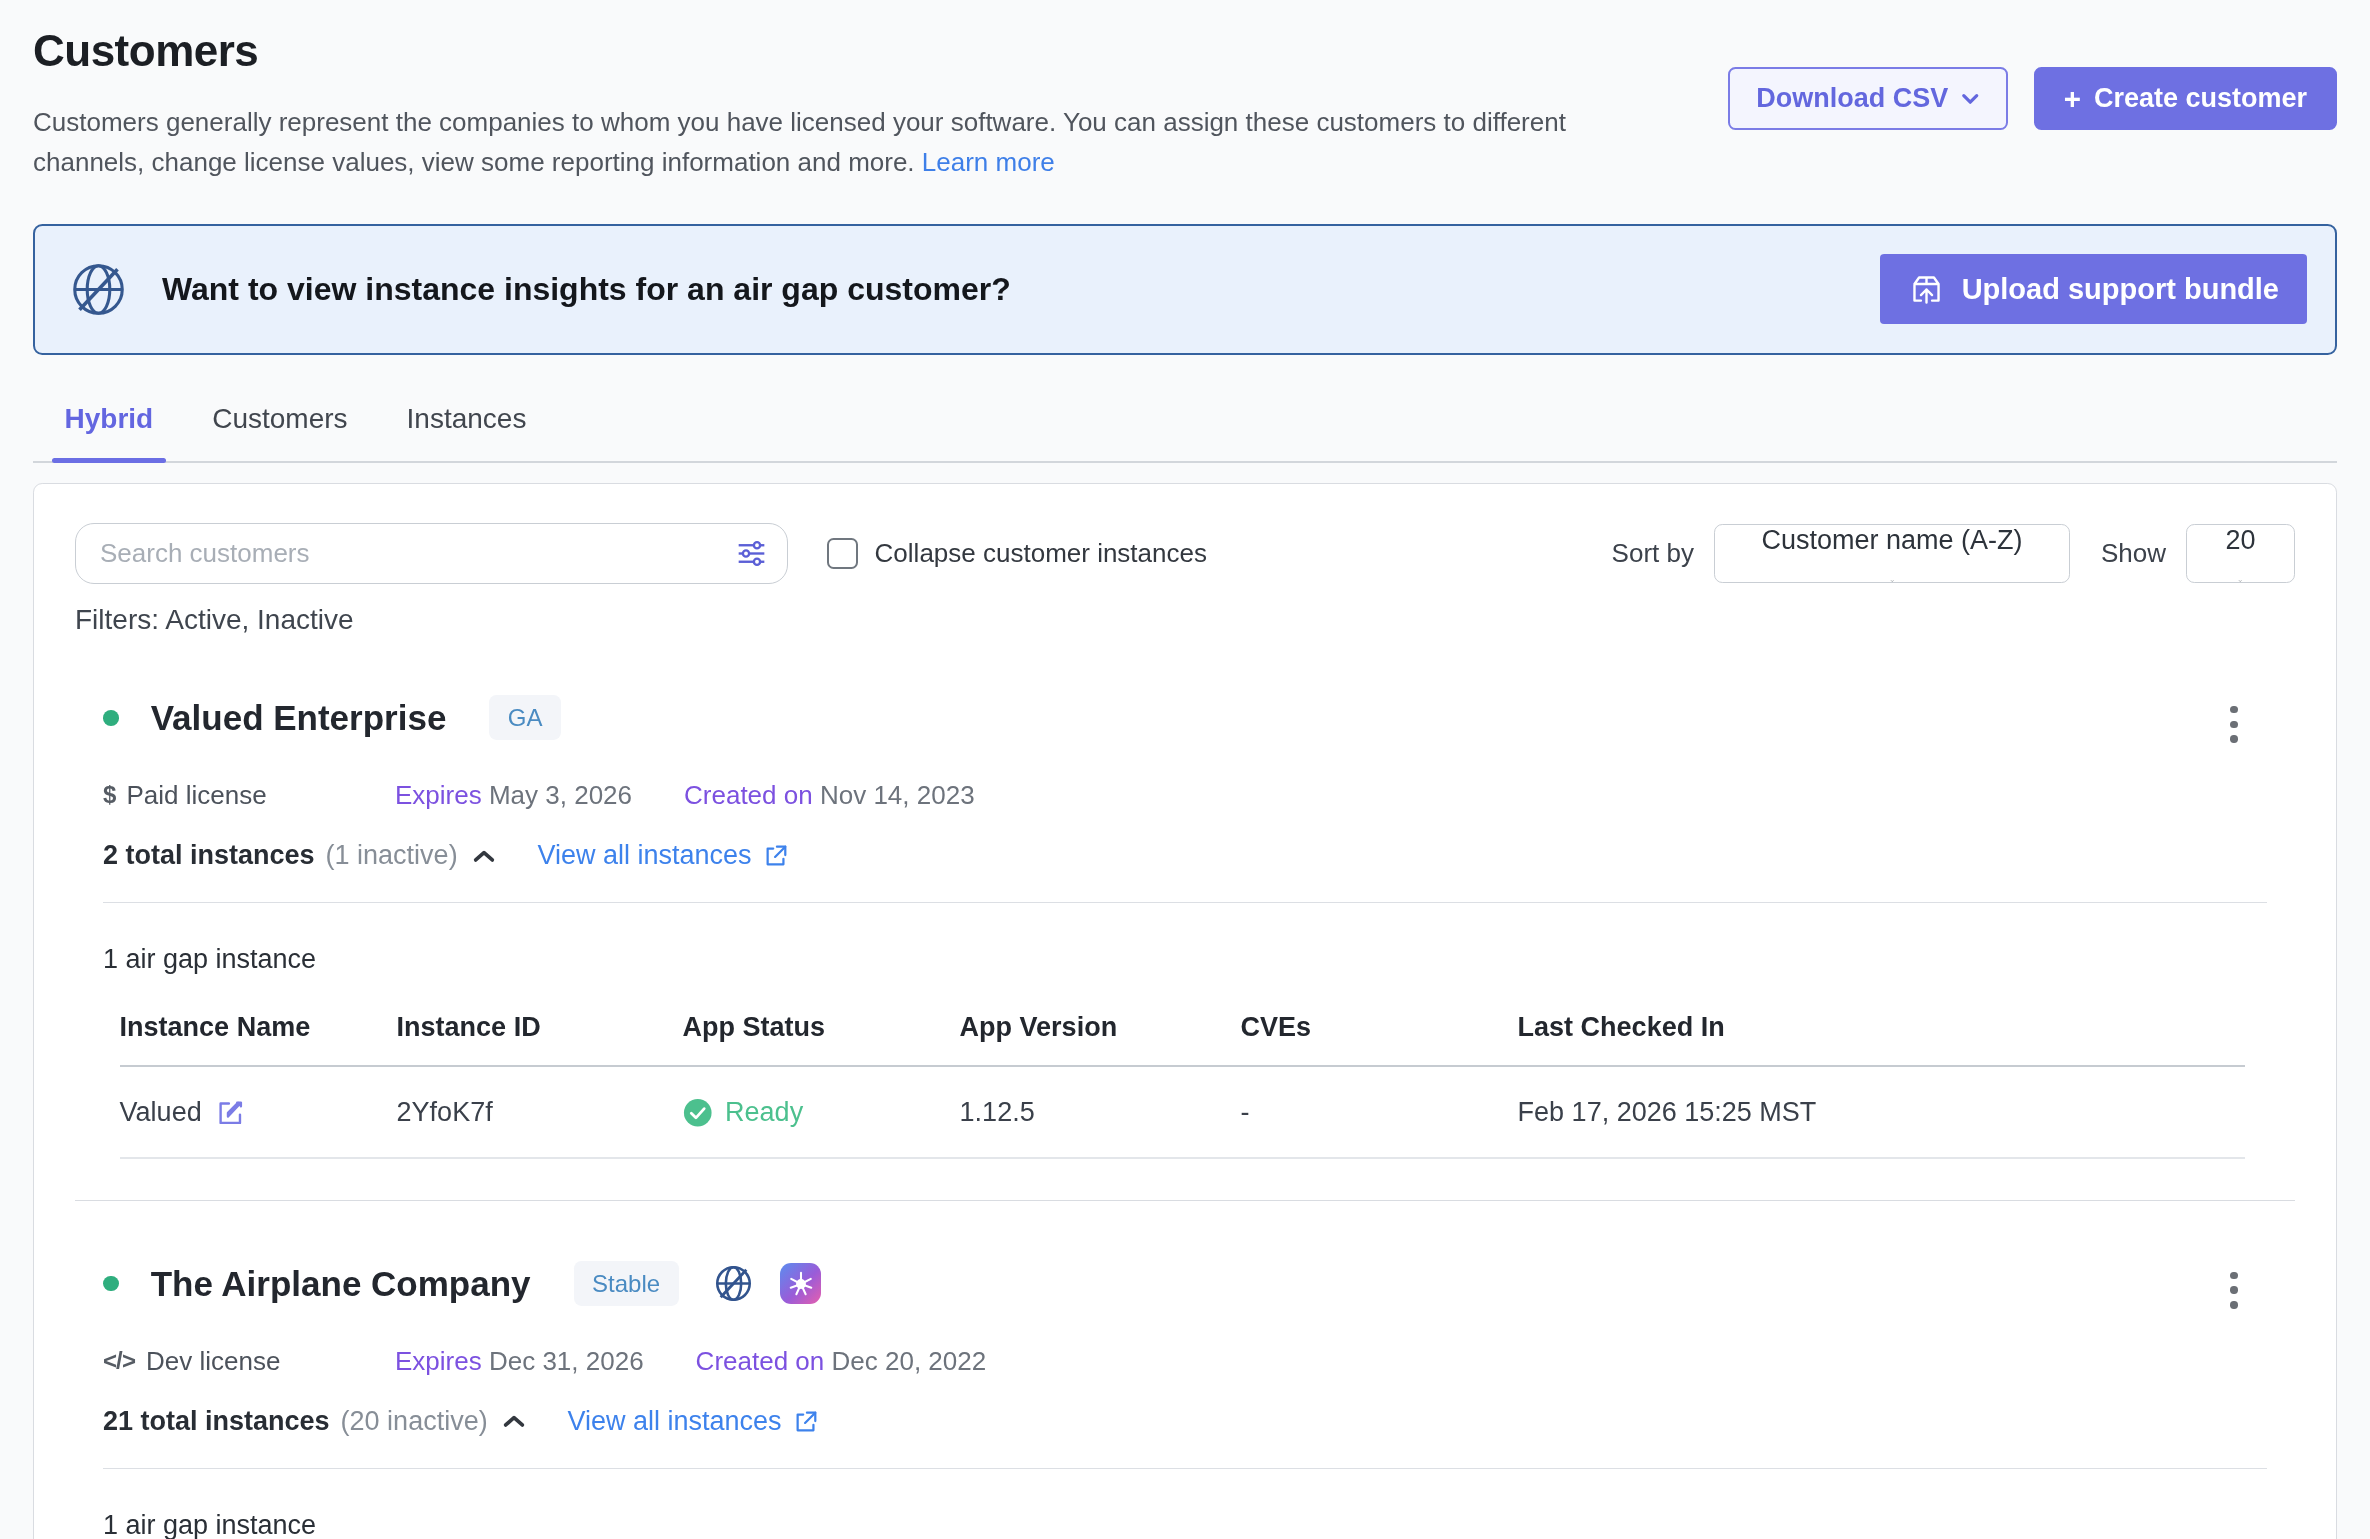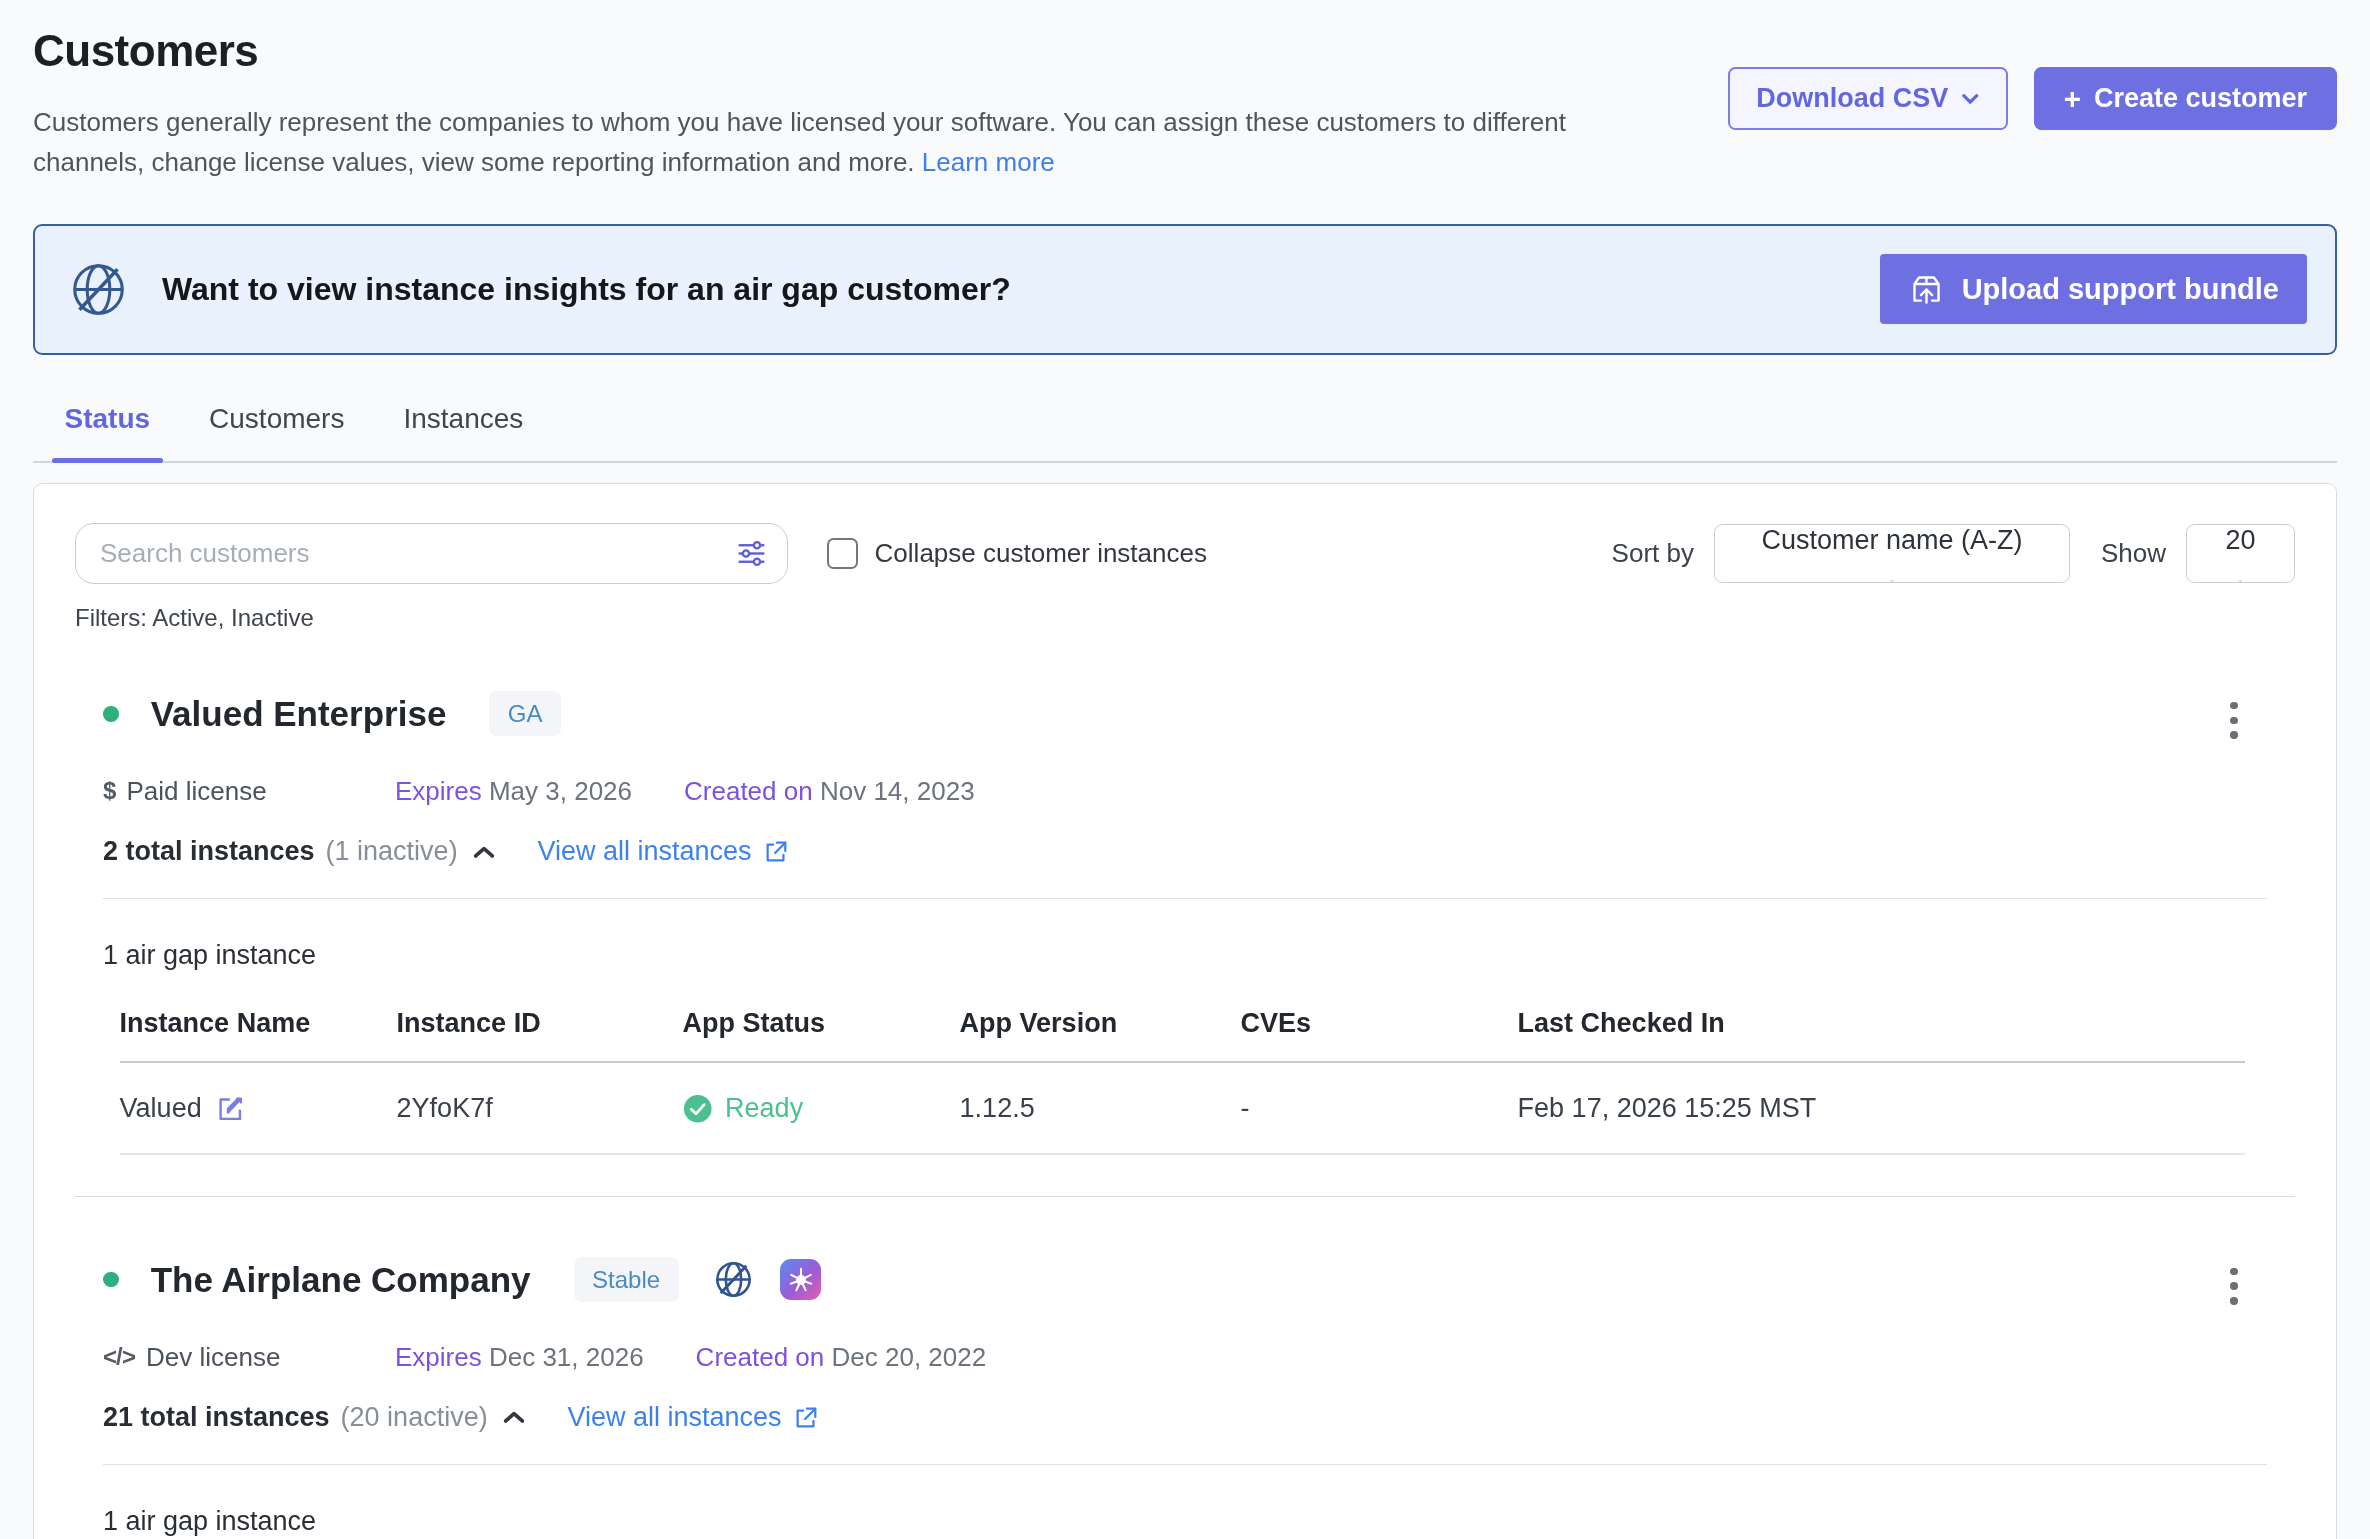--- a/index.html
+++ b/index.html
@@ -56,21 +56,21 @@
   .sliders { position:absolute; right:20px; top:14px; width:33px; height:33px; }
   .checkbox-row { display:flex; align-items:center; gap:16.6px; margin-left:39px; cursor:pointer; }
   .cbox { width:31px; height:31px; border:2.3px solid #70777f; border-radius:6.5px; background:#fff; }
   .cb-label { font-size:26px; color:#33383f; }
   .toolbar-spacer { flex:1; }
   .sortlab { font-size:26px; color:#3c424b; margin-right:20px; }
   .selbox { height:59px; border:1.8px solid #c9ced4; border-radius:8.3px; background:#fff; display:flex; align-items:center; padding:0 22px; font-size:27px; color:#2d333b; gap:24px; cursor:pointer;flex-direction:column; }
   .selbox .chev polyline { stroke:#565c64; }
   .sel-sort { width:356px; justify-content:space-between; margin-right:31px; }
   .sel-show { width:109px; justify-content:space-between; }
-  .filters { margin-top:20px; font-size:24px; color:#3f454e; }
+  .filters { margin-top:20px; font-size:28px; color:#3f454e; }
 
   
   .customer { padding:0 28px; }
   .cust-head { display:flex; align-items:center; margin-top:48px;gap:12px; }
   .dot { width:15.7px; height:15.7px; border-radius:50%; background:#2fae7e; flex:none; }
   .cust-name { font-size:35px; font-weight:700; color:#23272e; margin-left:20px; }
   .badge { margin-left:31px; background:#f3f5f9; border-radius:7.4px; padding:8.3px 18.5px; font-size:24px; color:#4a8bc2; }
   .mini-ic { width:41px; height:41px; margin-left:22px; }
   .k8s { width:41px; height:41px; margin-left:14.8px; border-radius:11px; background:linear-gradient(135deg,#5b8def 0%,#9a5cd8 55%,#e55fae 100%); display:flex; align-items:center; justify-content:center; }
   .k8s svg { width:28px; height:28px; }
@@ -149,21 +149,21 @@
         <g fill="none" stroke="#ffffff" stroke-width="2.6" stroke-linecap="round" stroke-linejoin="round">
           <path d="M7 14 L12 7 L28 7 L33 14 L33 32 L26 32 M7 14 L7 32 L14 32 M7 14 L33 14 M20 7 L20 14"></path>
           <path d="M20 34 L20 20 M14 26 L20 20 L26 26"></path>
         </g>
       </svg>
       <span>Upload support bundle</span>
     </button>
   </div>
 
   <div class="tabs">
-    <div class="tab active">Status</div>
+    <div class="tab active">Hybrid</div>
     <div class="tab">Customers</div>
     <div class="tab">Instances</div>
   </div>
 
   <div class="card">
 
     <div class="toolbar">
       <div class="search-wrap">
         <input type="text" placeholder="Search customers" style="">
         <svg class="sliders" viewBox="0 0 36 36">

